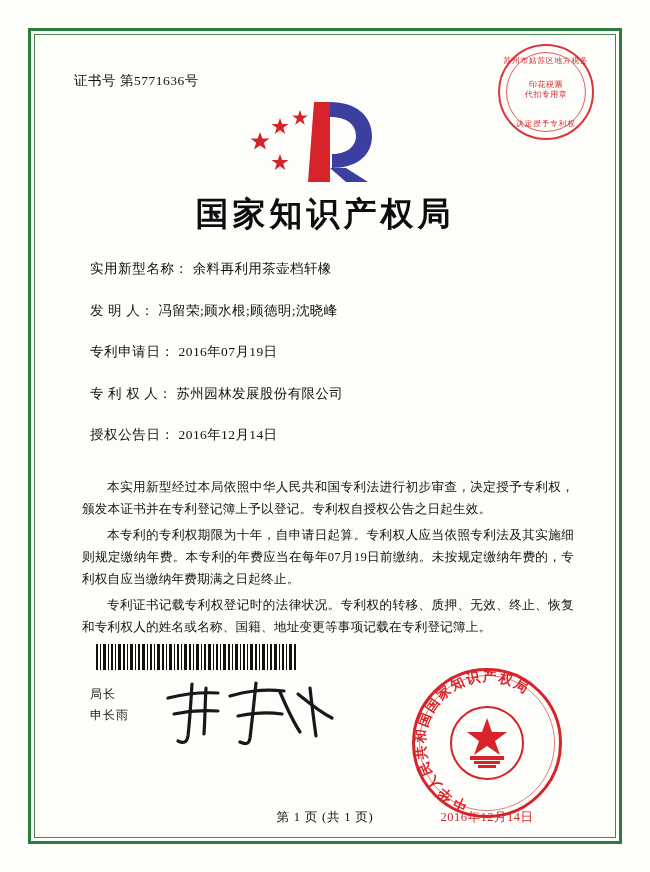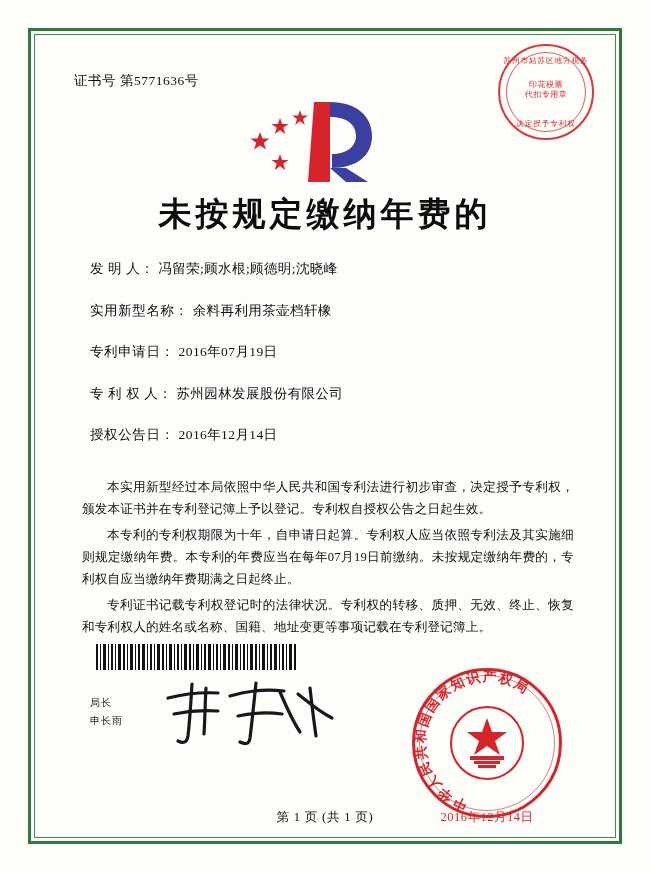--- a/index.html
+++ b/index.html
@@ -170,22 +170,22 @@
   
   .sign-area {
     position: absolute;
     left: 44px;
     top: 640px;
     width: 300px;
   }
   .sign-labels {
     position: absolute;
     left: 0;
-    top: 10px;
-    font-size: 10px;
+    top: 0;
+    font-size: 12px;
     line-height: 1.75;
     letter-spacing: 1px;
   }
   .handwriting {
     position: absolute;
     left: 70px;
     top: -6px;
     width: 190px;
     height: 70px;
   }
@@ -277,30 +277,30 @@
           <polygon points="50,14 51.9,19.6 57.8,19.6 53,23 54.8,28.7 50,25.2 45.2,28.7 47,23 42.2,19.6 48.1,19.6"></polygon>
         </g>
 
         <polygon points="64,6 80,6 80,86 58,86" fill="#d6242a"></polygon>
 
         <path d="M80 6 C106 6 122 20 122 40 C122 60 106 72 82 72 L82 58 C96 58 106 51 106 40 C106 28 96 21 80 21 Z" fill="#3b3fa0"></path>
         <polygon points="80,72 96,86 118,86 96,72" fill="#3b3fa0"></polygon>
       </svg>
     </div>
 
-    <div class="main-title">未按规定缴纳年费的</div>
+    <div class="main-title">国家知识产权局</div>
 
     <div class="fields">
+      <div class="field-row">
+        <span class="field-label">实用新型名称：</span>
+        <span class="field-value">余料再利用茶壶档轩橡</span>
+      </div>
       <div class="field-row">
         <span class="field-label">发  明  人：</span>
         <span class="field-value">冯留荣;顾水根;顾德明;沈晓峰</span>
-      </div>
-      <div class="field-row">
-        <span class="field-label">实用新型名称：</span>
-        <span class="field-value">余料再利用茶壶档轩橡</span>
       </div>
       <div class="field-row">
         <span class="field-label">专利申请日：</span>
         <span class="field-value">2016年07月19日</span>
       </div>
       <div class="field-row">
         <span class="field-label">专 利 权 人：</span>
         <span class="field-value">苏州园林发展股份有限公司</span>
       </div>
       <div class="field-row">

